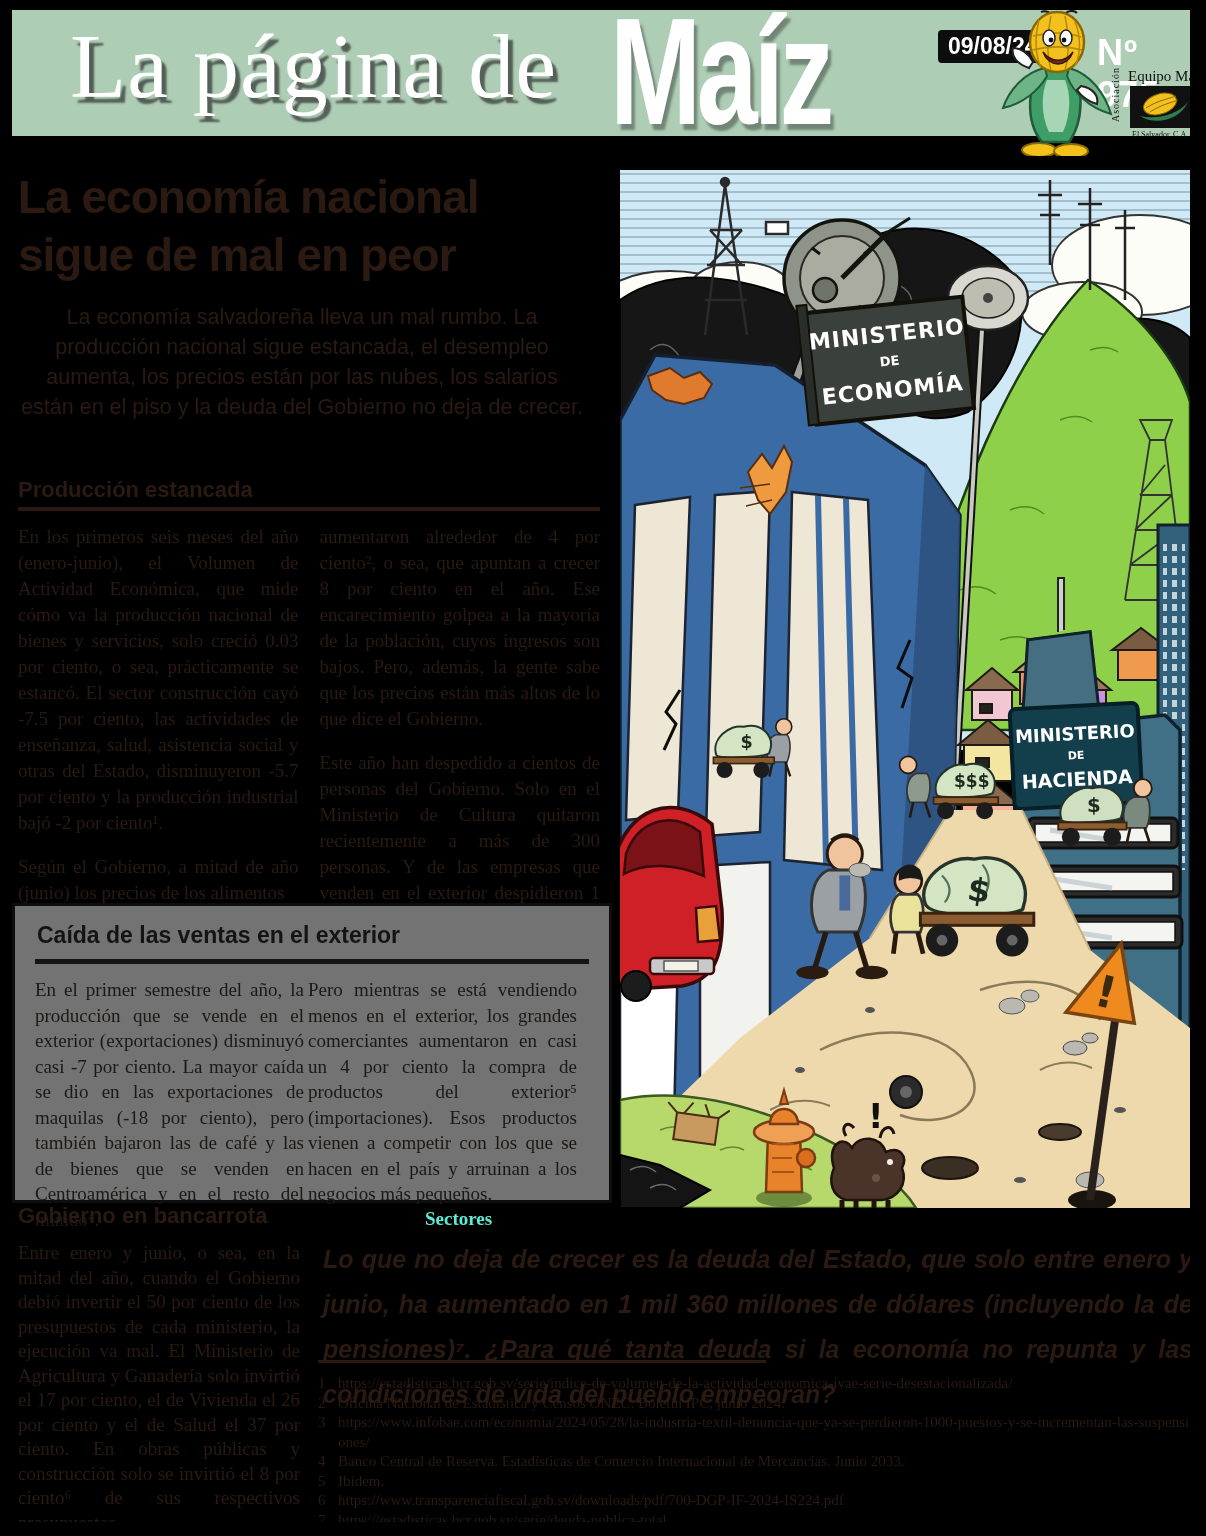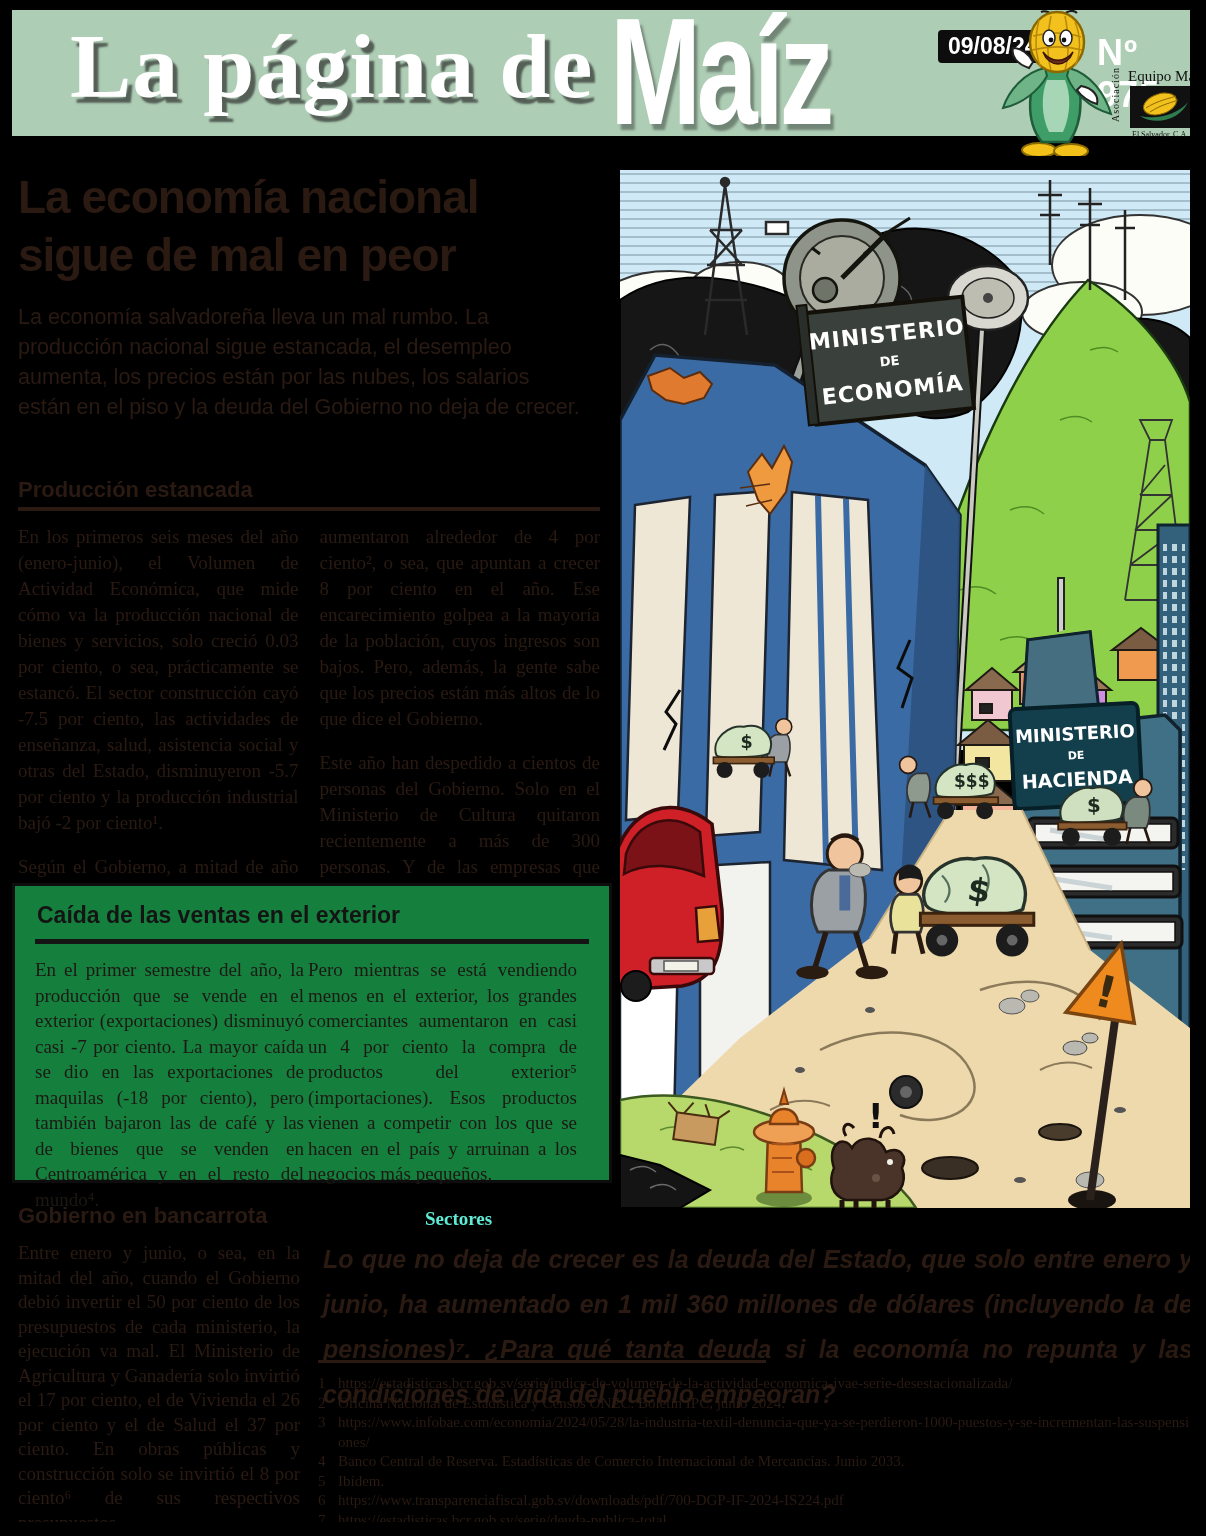--- a/index.html
+++ b/index.html
@@ -2,48 +2,48 @@
 <html lang="es"><head>
 <meta charset="utf-8">
 <style>
   html,body{margin:0;padding:0;background:#000;}
   .page{position:relative;width:1206px;height:1536px;background:#000;overflow:hidden;
         font-family:"Liberation Sans",sans-serif;}
   
   .band{position:absolute;left:12px;top:10px;width:1178px;height:126px;background:#aecdb5;}
   .script-title{position:absolute;left:58px;top:-4px;font-family:"Liberation Serif",serif;
         font-size:92px;line-height:120px;color:#fff;letter-spacing:1px;
-        text-shadow:5px 6px 2px rgba(35,35,35,.65);white-space:nowrap;font-weight:bold;}
+        text-shadow:5px 6px 2px rgba(35,35,35,.65);white-space:nowrap;}
   .brand{position:absolute;left:598px;top:-14px;font-weight:bold;font-size:152px;line-height:150px;
         letter-spacing:-6px;color:#fff;transform:scaleX(.72);transform-origin:left top;
         text-shadow:5px 6px 3px rgba(0,0,0,.35);white-space:nowrap;}
   .date-badge{position:absolute;left:926px;top:20px;background:#0d0d0d;color:#fff;
         font-weight:bold;font-size:23px;padding:3px 10px;border-radius:4px;}
   .issue-no{position:absolute;left:1085px;top:22px;color:#fff;font-weight:bold;font-size:36px;
         letter-spacing:1px;}
   .mascot{position:absolute;left:983px;top:0px;width:122px;height:146px;}
   .logo{position:absolute;left:1104px;top:58px;width:90px;height:74px;font-family:"Liberation Serif",serif;}
   .logo .vert{position:absolute;left:-6px;top:8px;font-size:10px;color:#111;
         transform:rotate(-90deg) translateX(-46px);transform-origin:left top;letter-spacing:1px;}
   .logo .eq{position:absolute;left:12px;top:0;font-size:15px;color:#111;white-space:nowrap;}
   .logo .corn-box{position:absolute;left:14px;top:18px;width:64px;height:42px;background:#111;}
   .logo .country{position:absolute;left:16px;top:62px;font-size:8px;color:#111;white-space:nowrap;}
   
   .ink{color:#2a1a12;}
   .headline{position:absolute;left:18px;top:168px;width:580px;font-weight:bold;font-size:46px;
         line-height:58px;letter-spacing:-1px;}
-  .lead{position:absolute;left:18px;top:302px;width:568px;font-size:21.5px;line-height:30px;}
+  .lead{position:absolute;left:18px;top:302px;width:568px;font-size:21.5px;line-height:30px;text-align:center;}
   .sec1-title{position:absolute;left:18px;top:477px;font-size:22px;font-weight:bold;}
   .rule1{position:absolute;left:18px;top:507px;width:582px;height:4px;background:#2a1a12;}
   .cols{position:absolute;left:18px;top:524px;width:582px;display:flex;gap:21px;}
   .col{width:281px;font-family:"Liberation Serif",serif;font-size:19px;line-height:26px;
         text-align:justify;hyphens:auto;}
   .col p{margin:0 0 18px 0;}
   
-  .box{position:absolute;left:12px;top:883px;width:600px;height:300px;background:#15803d;
+  .box{position:absolute;left:12px;top:903px;width:600px;height:300px;background:#737373;
         border:3px solid #0d0d0d;box-sizing:border-box;padding:12px 20px;}
   .box-title{font-size:23px;font-weight:bold;color:#141414;margin:4px 0 10px 2px;}
   .box-rule{height:5px;background:#141414;margin-bottom:13px;}
   .box-cols{display:flex;gap:4px;}
   .box-col{width:269px;font-family:"Liberation Serif",serif;font-size:19px;line-height:25.5px;
         text-align:justify;hyphens:auto;color:#1c1814;}
   
   .sec2-title{position:absolute;left:18px;top:1203px;font-size:22px;font-weight:bold;}
   .sec2-para{position:absolute;left:18px;top:1241px;width:282px;font-family:"Liberation Serif",serif;
         font-size:19px;line-height:24.5px;text-align:justify;hyphens:auto;}

